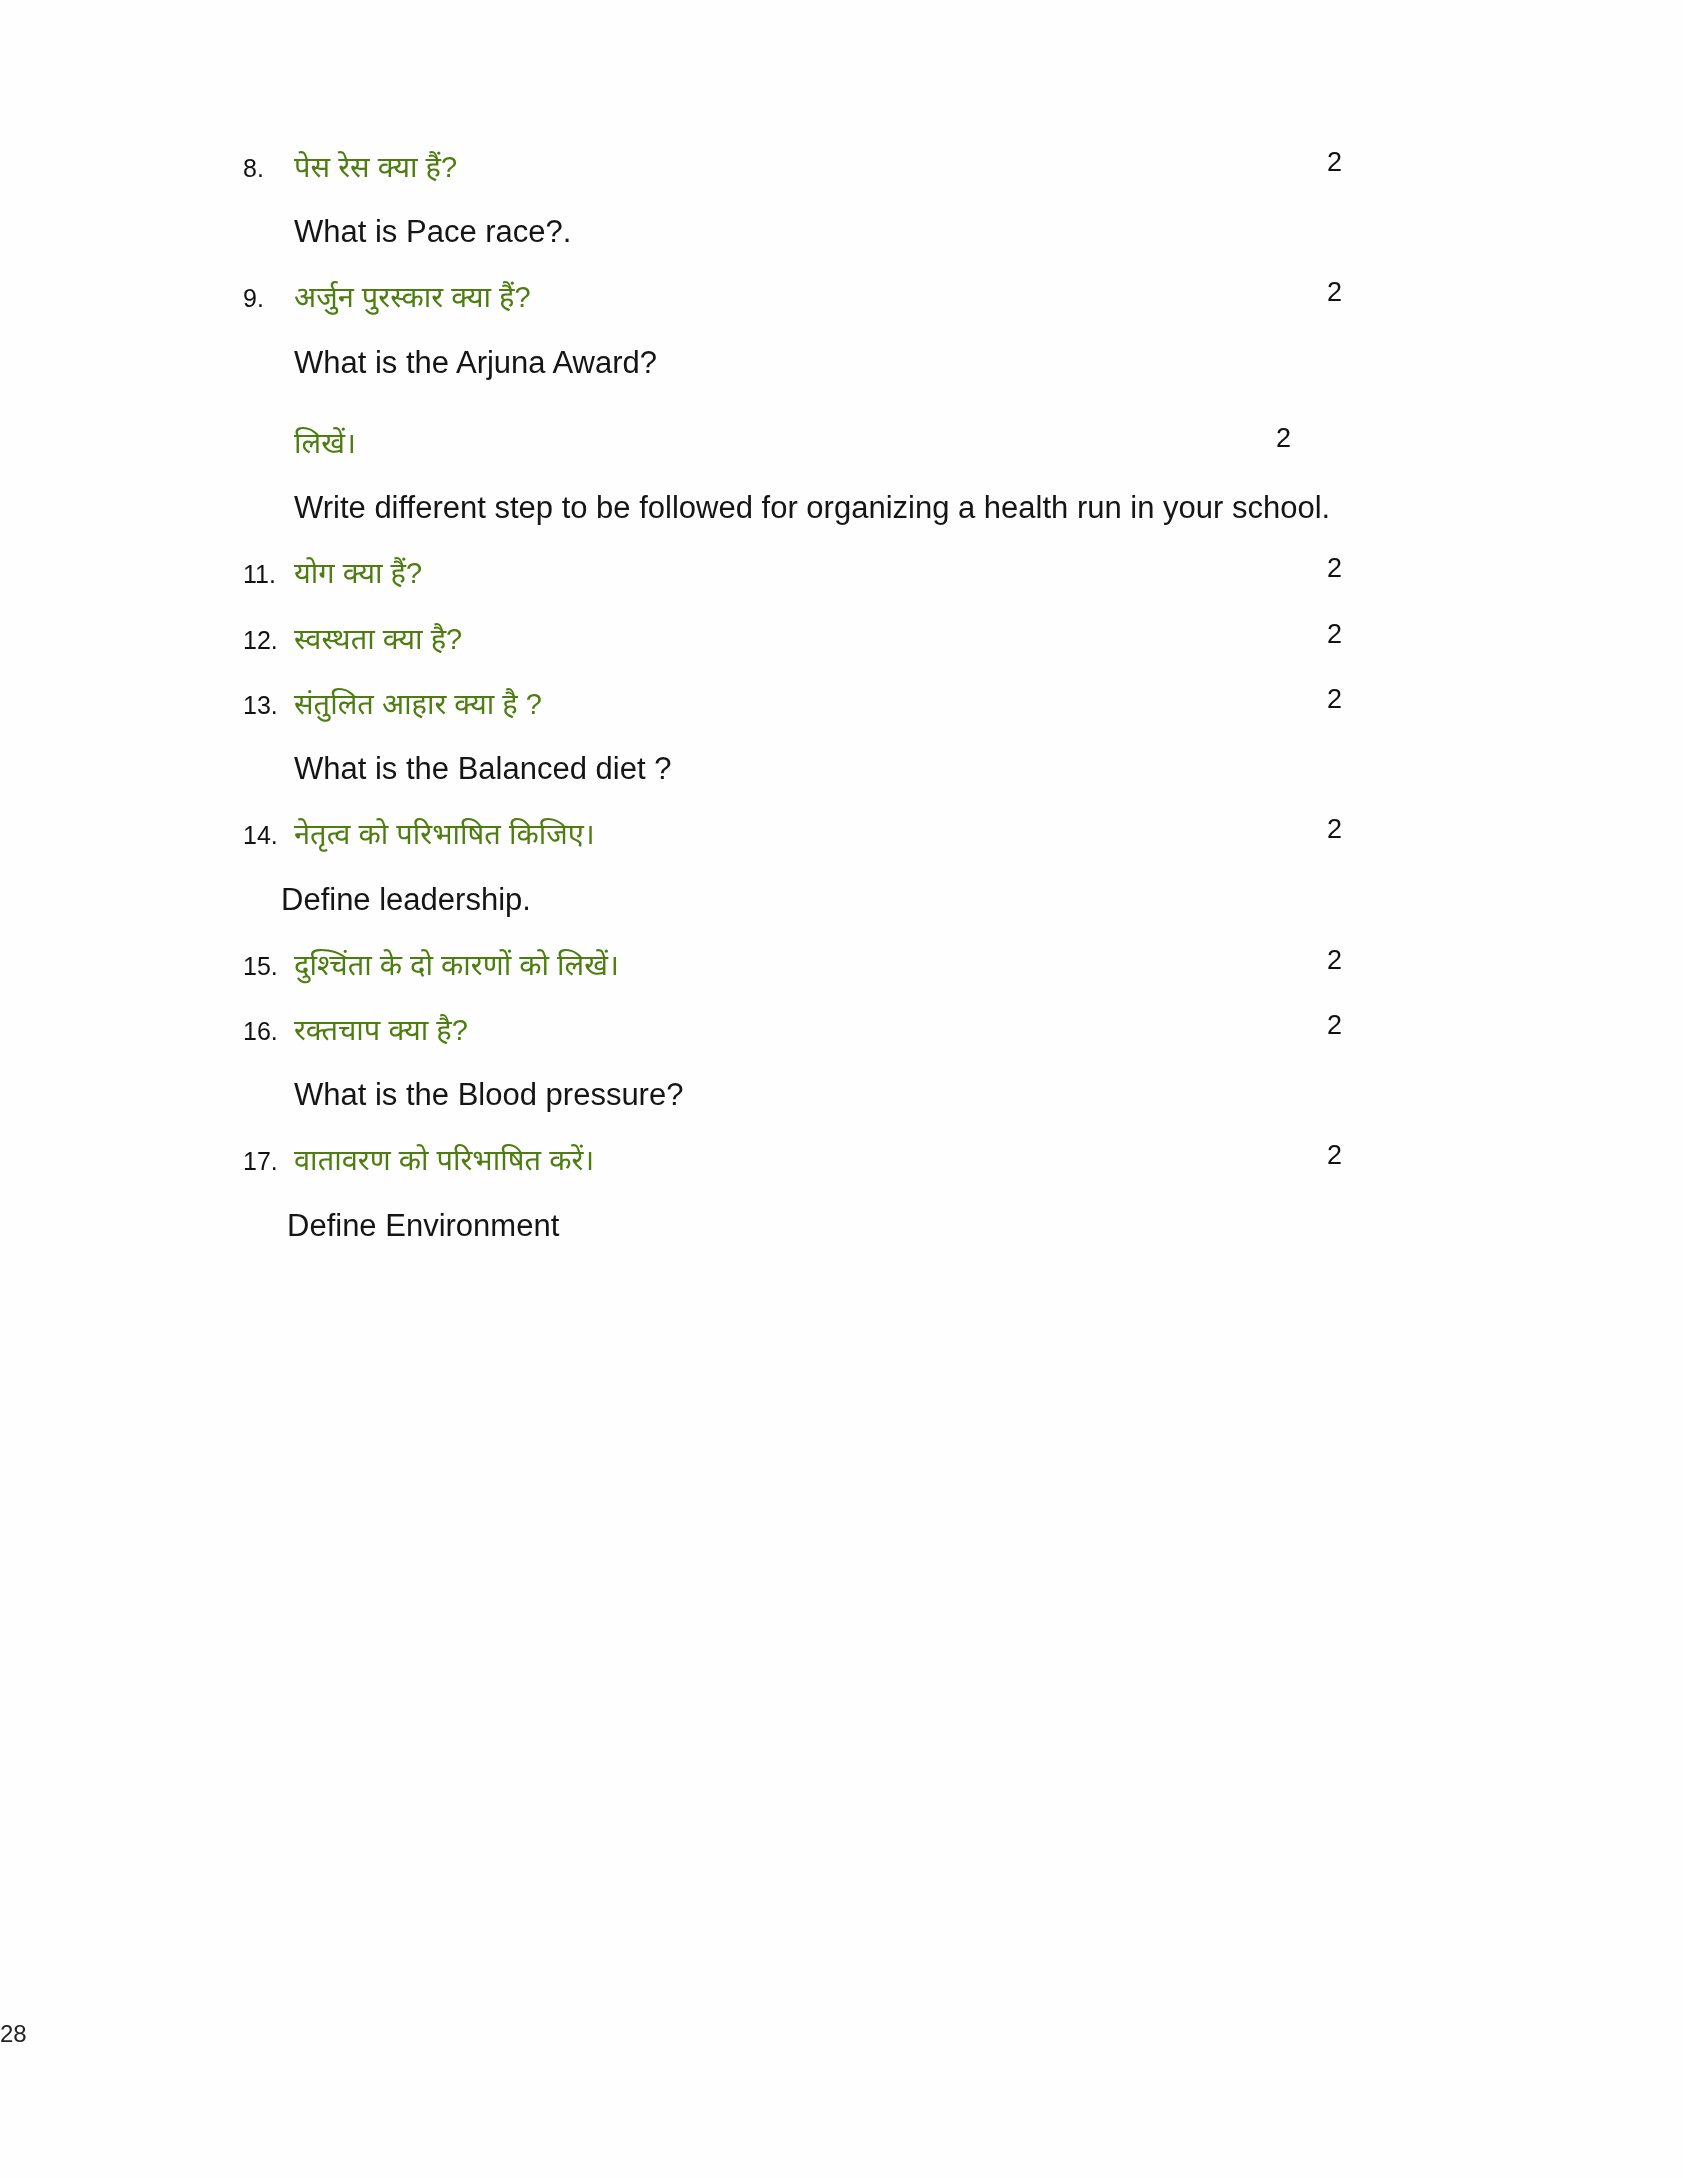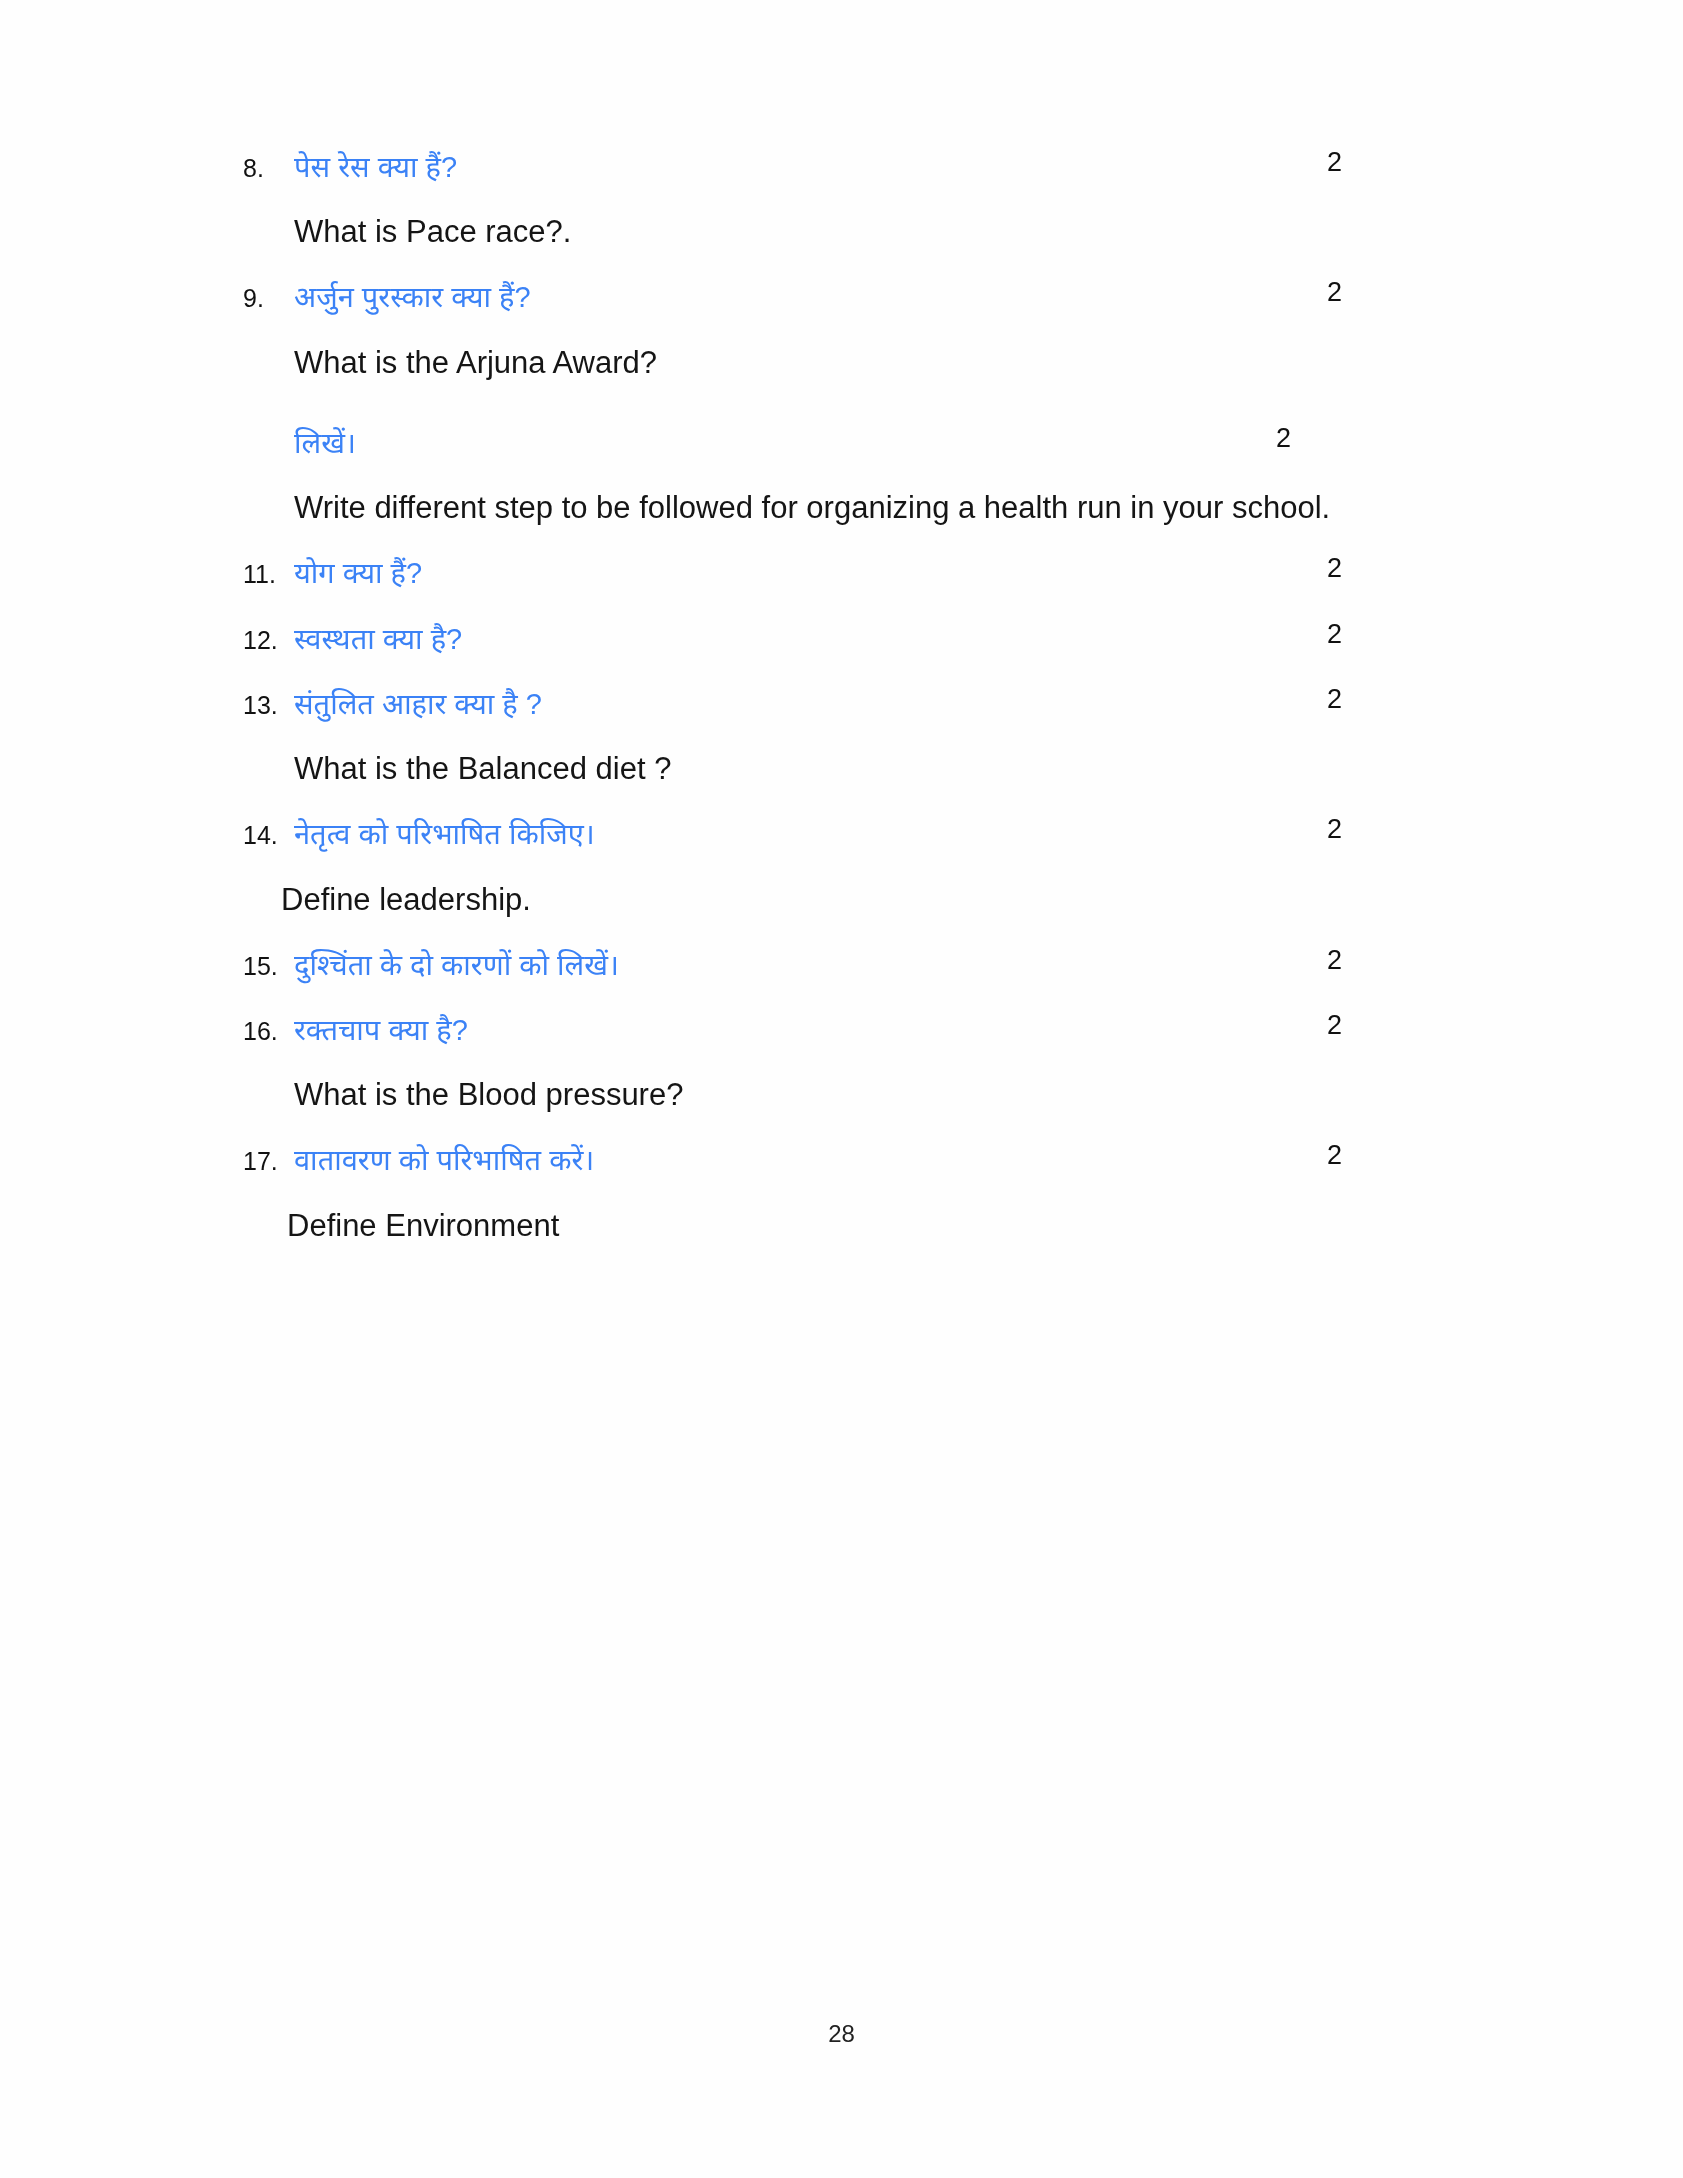--- a/index.html
+++ b/index.html
@@ -50,21 +50,21 @@
     line-height: 1;
     font-family: "Liberation Sans", "DejaVu Sans", sans-serif;
     color: #111;
     letter-spacing: 0px;
   }
 
   .hi {
     font-family: "Liberation Sans", "DejaVu Sans", sans-serif;
     font-size: 29px;
     line-height: 1.25;
-    color: #3b82f6;
+    color: #4d7c0f;
     white-space: pre;
   }
 
   .hi-justify {
     font-family: "Liberation Sans", "DejaVu Sans", sans-serif;
     font-size: 29px;
     line-height: 1.25;
     color: #111;
     width: 1158px;
     display: block;
@@ -94,21 +94,20 @@
   .row-q      { margin-top: 0; }
   .row-en     { margin-top: 28px; padding-left: 51px; }
   .row-en-in  { margin-top: 28px; padding-left: 38px; }
   .gap-q      { margin-top: 29px; }
 
   .pagenum {
     position: absolute;
     left: 0;
     right: 0;
     top: 2020px;
-    text-align: center;
     font-size: 24px;
     color: #222;
     font-family: "Liberation Sans", "DejaVu Sans", sans-serif;
   }
 </style>
 </head>
 <body>
 
 <div class="page">
   <div class="content">

